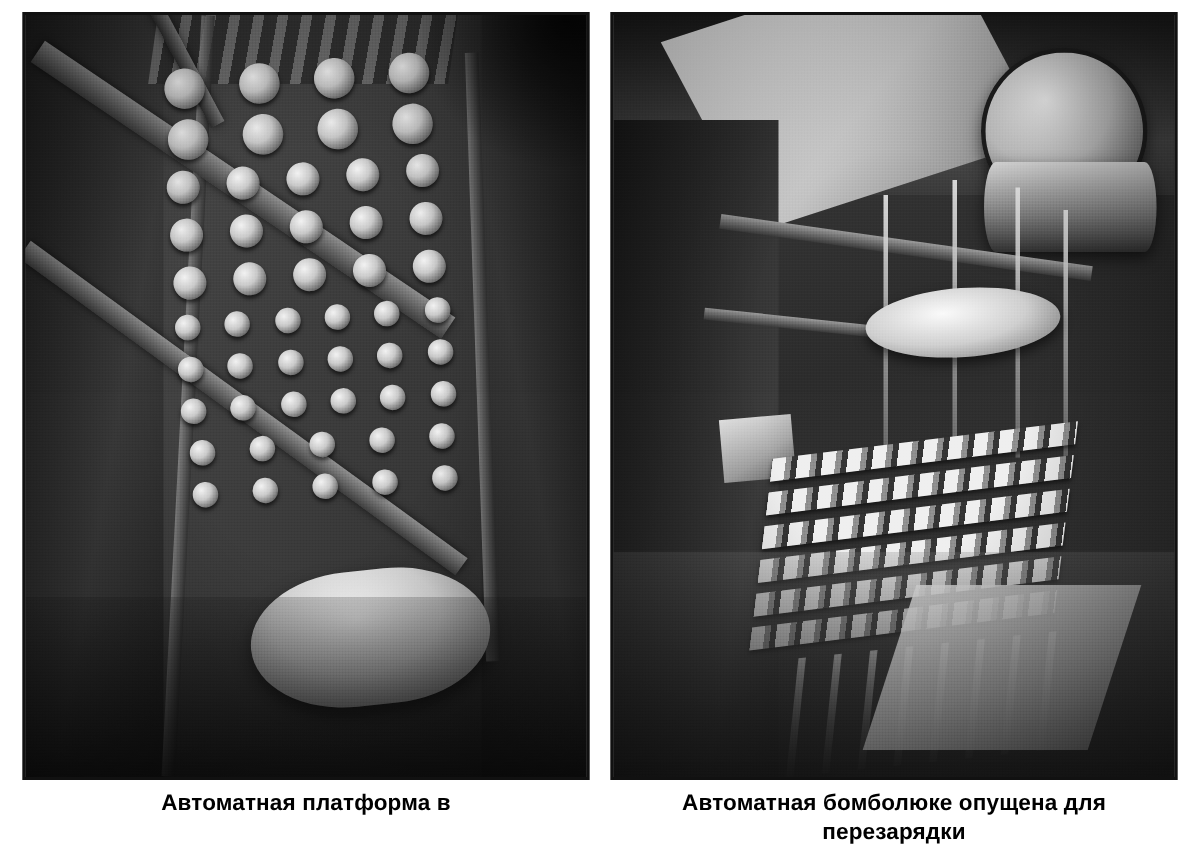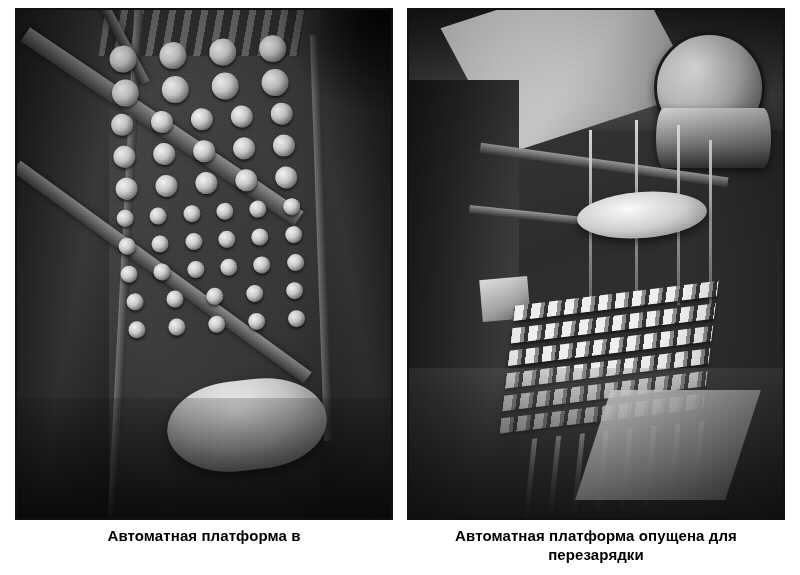--- a/index.html
+++ b/index.html
@@ -370,19 +370,19 @@
           <div class="R-leg" style="left:152px;"></div>
           <div class="R-leg" style="left:176px;"></div>
         </div>
 
         <div class="R-floor"></div>
         <div class="R-floor-patch"></div>
         <div class="grain"></div>
         <div class="vignette"></div>
       </div>
       <figcaption class="caption">
-        <span>Автоматная платформа опущена для</span><br>
+        <span>Автоматная бомболюке опущена для</span><br>
         <span>перезарядки</span>
       </figcaption>
     </figure>
 
   </div>
 </div>
 
 </body></html>

